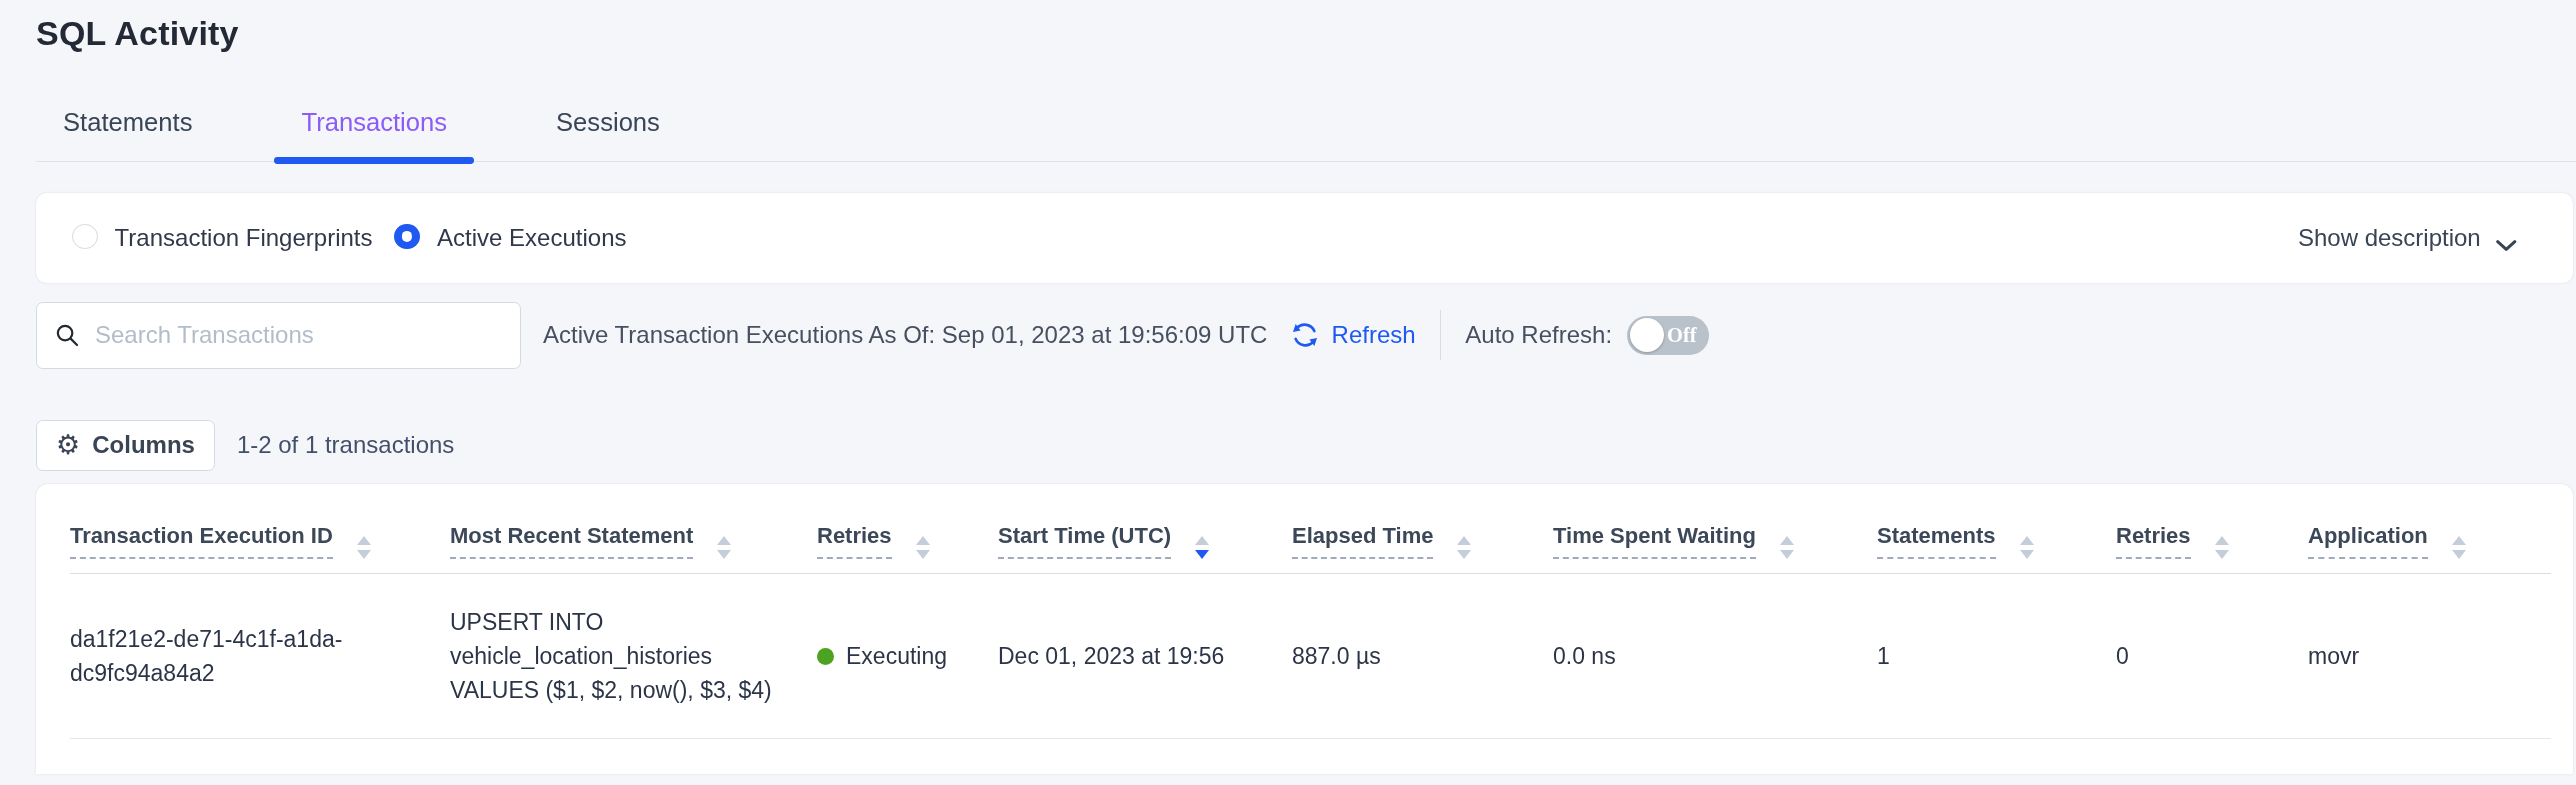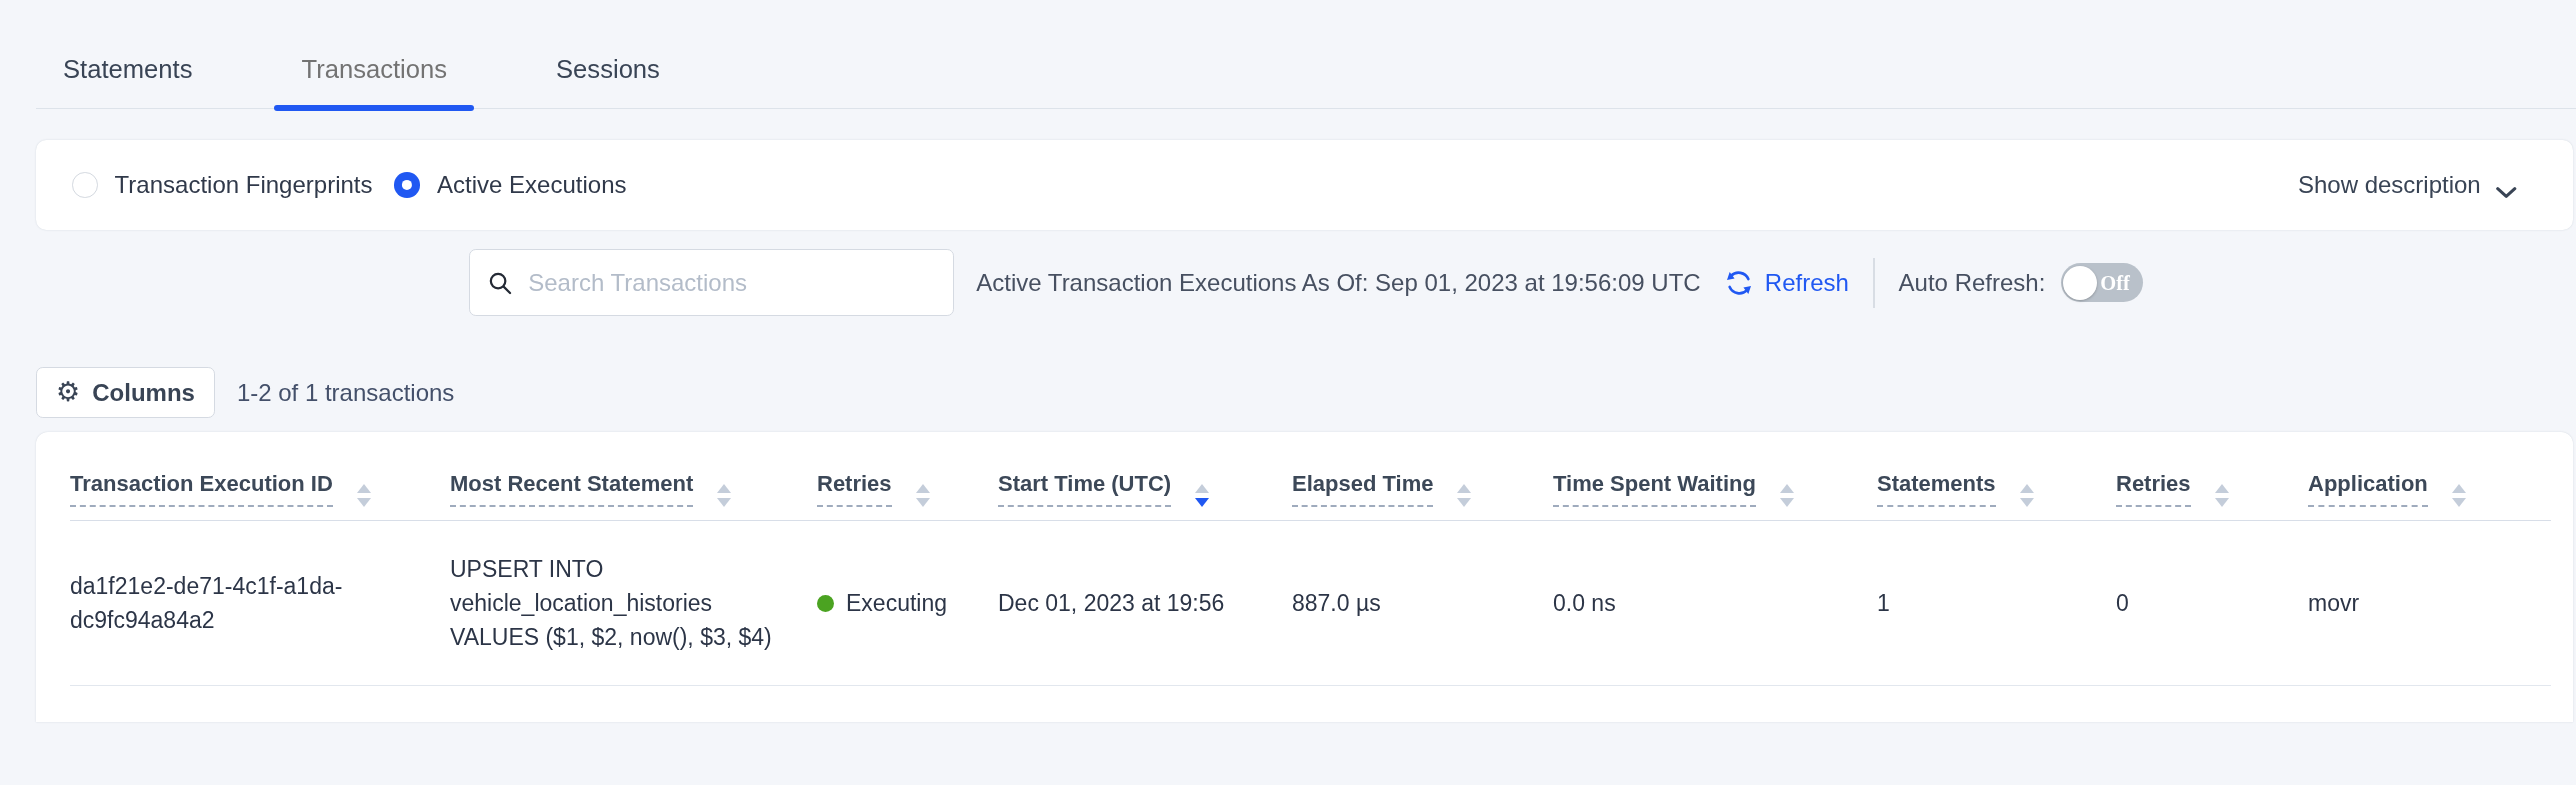--- a/index.html
+++ b/index.html
@@ -23,57 +23,57 @@
     display: flex; margin-top: 55px;
     border-bottom: 1.7px solid #dde3ea;
   }
   .tab {
     position: relative;
     padding: 0 27px 24px;
     margin-right: 55px;
     font-size: 25.6px; color: #394455; cursor: pointer;
     line-height: 29px;
   }
-  .tab.active { color: #737373; font-weight: 500; }
+  .tab.active { color: #8b5cf6; font-weight: 500; }
   .tab.active .tab-underline {
     position: absolute; left: 0; right: 0; bottom: -3.4px;
     height: 6.8px; border-radius: 3.4px; background: #2058f2; display: block;
   }
 
   
   .card { background: #fff; border-radius: 10.2px; box-shadow: 0 0 1.7px rgba(67,90,111,.22); }
 
   .radio-card {
     margin-top: 31px; margin-right: 3.4px;
     height: 90px;
     display: flex; align-items: center;
     padding: 0 56px 0 36px;
   }
-  .radio-group { display: flex; align-items: center; cursor: pointer; }
+  .radio-group { display: flex; align-items: flex-start; cursor: pointer; }
   .radio-group + .radio-group { margin-left: 22px; }
   .radio {
     width: 25.6px; height: 25.6px; border-radius: 50%;
     border: 1.7px solid #d4d9e0; background: #fff; flex: 0 0 auto;
     position: relative;
   }
   .radio.selected { border: none; background: #2058f2; }
   .radio.selected::after {
     content: ""; position: absolute; left: 50%; top: 50%;
     width: 10.2px; height: 10.2px; border-radius: 50%; background: #fff;
     transform: translate(-50%, -50%);
   }
   .radio-label { margin-left: 17px; font-size: 24px; color: #30394a; }
   .show-desc {
     margin-left: auto; display: flex; align-items: flex-end; cursor: pointer;
     font-size: 24px; color: #394455;
   }
   .show-desc svg { margin-left: 15.4px; }
 
   
-  .controls-row { margin-top: 19px; display: flex; align-items: center; justify-content: center; }
+  .controls-row { margin-top: 19px; display: flex; align-items: center; }
   .search-box {
     width: 485px; height: 67px; background: #fff;
     border: 1.7px solid #d5dae2; border-radius: 6.8px;
     display: flex; align-items: center; padding: 0 17px;
   }
   .search-box svg { flex: 0 0 auto; }
   .search-box input {
     border: none; outline: none; width: 100%;
     margin-left: 15.4px; font-size: 24px; color: #30394a;
     font-family: inherit; background: transparent;
@@ -145,20 +145,21 @@
   .dot {
     width: 17px; height: 17px; border-radius: 50%;
     background: #4ba321; margin-right: 12px; flex: 0 0 auto;
   }
 </style>
 </head>
 <body>
 
 <div class="page">
 
+  <h1 class="page-title">SQL Activity</h1>
 
   <div class="tabs">
     <div class="tab">
       <span>Statements</span>
     </div>
     <div class="tab active">
       <span>Transactions</span>
       <i class="tab-underline"></i>
     </div>
     <div class="tab">

